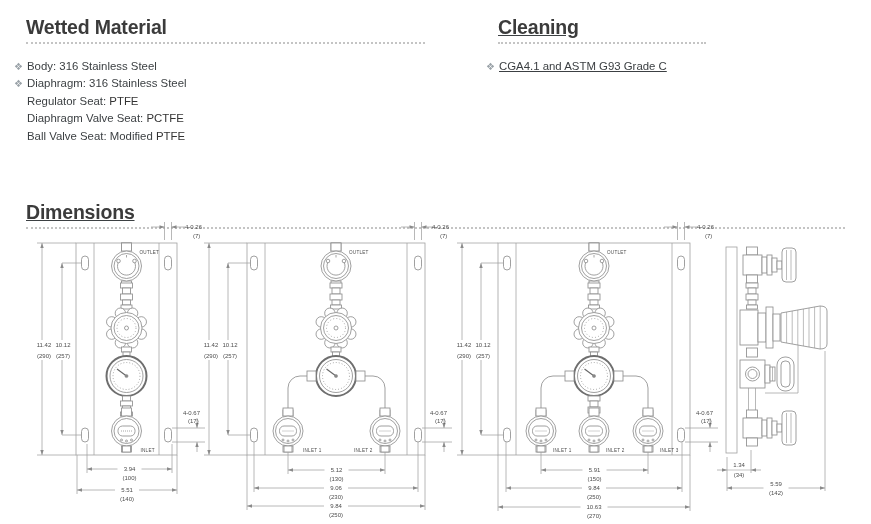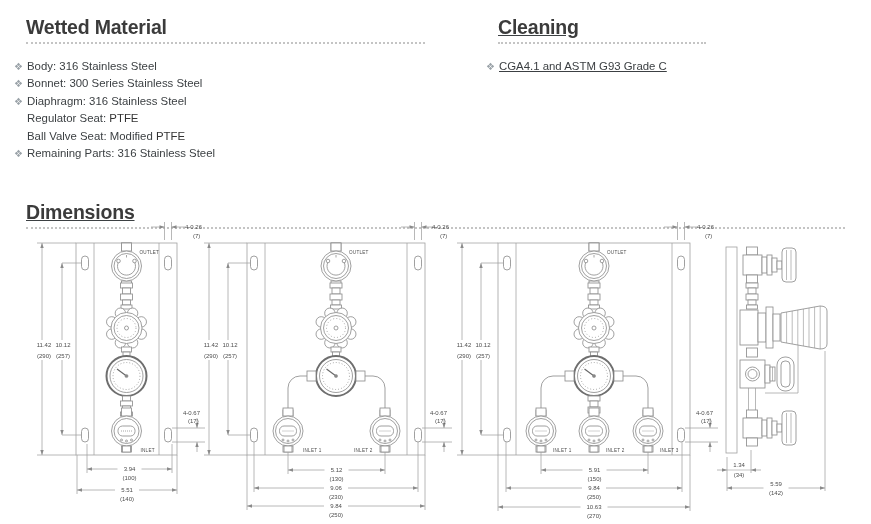--- a/index.html
+++ b/index.html
@@ -22,25 +22,24 @@
 </style>
 </head>
 <body>
 
 <div class="page">
 
   <section class="col-left">
     <h2 class="sec">Wetted Material</h2>
     <ul class="spec">
       <li><span class="blt">❖</span><span>Body: 316 Stainless Steel</span><b></b></li>
-      <li><span class="blt">❖</span><span>Bonnet: 300 Series Stainless Steel</span><b></b></li>
       <li><span class="blt">❖</span><span>Diaphragm: 316 Stainless Steel</span><b></b></li>
       <li class="sub"><span>Regulator Seat: </span><b>PTFE</b></li>
+      <li class="sub"><span>Diaphragm Valve Seat: </span><b>PCTFE</b></li>
       <li class="sub"><span>Ball Valve Seat: Modified </span><b>PTFE</b></li>
-      <li><span class="blt">❖</span><span>Remaining Parts: 316 Stainless Steel</span><b></b></li>
     </ul>
   </section>
 
   <section class="col-right">
     <h2 class="sec">Cleaning</h2>
     <ul class="spec">
       <li><span class="blt">❖</span><span>CGA4.1 and ASTM G93 Grade C</span></li>
     </ul>
   </section>
 

